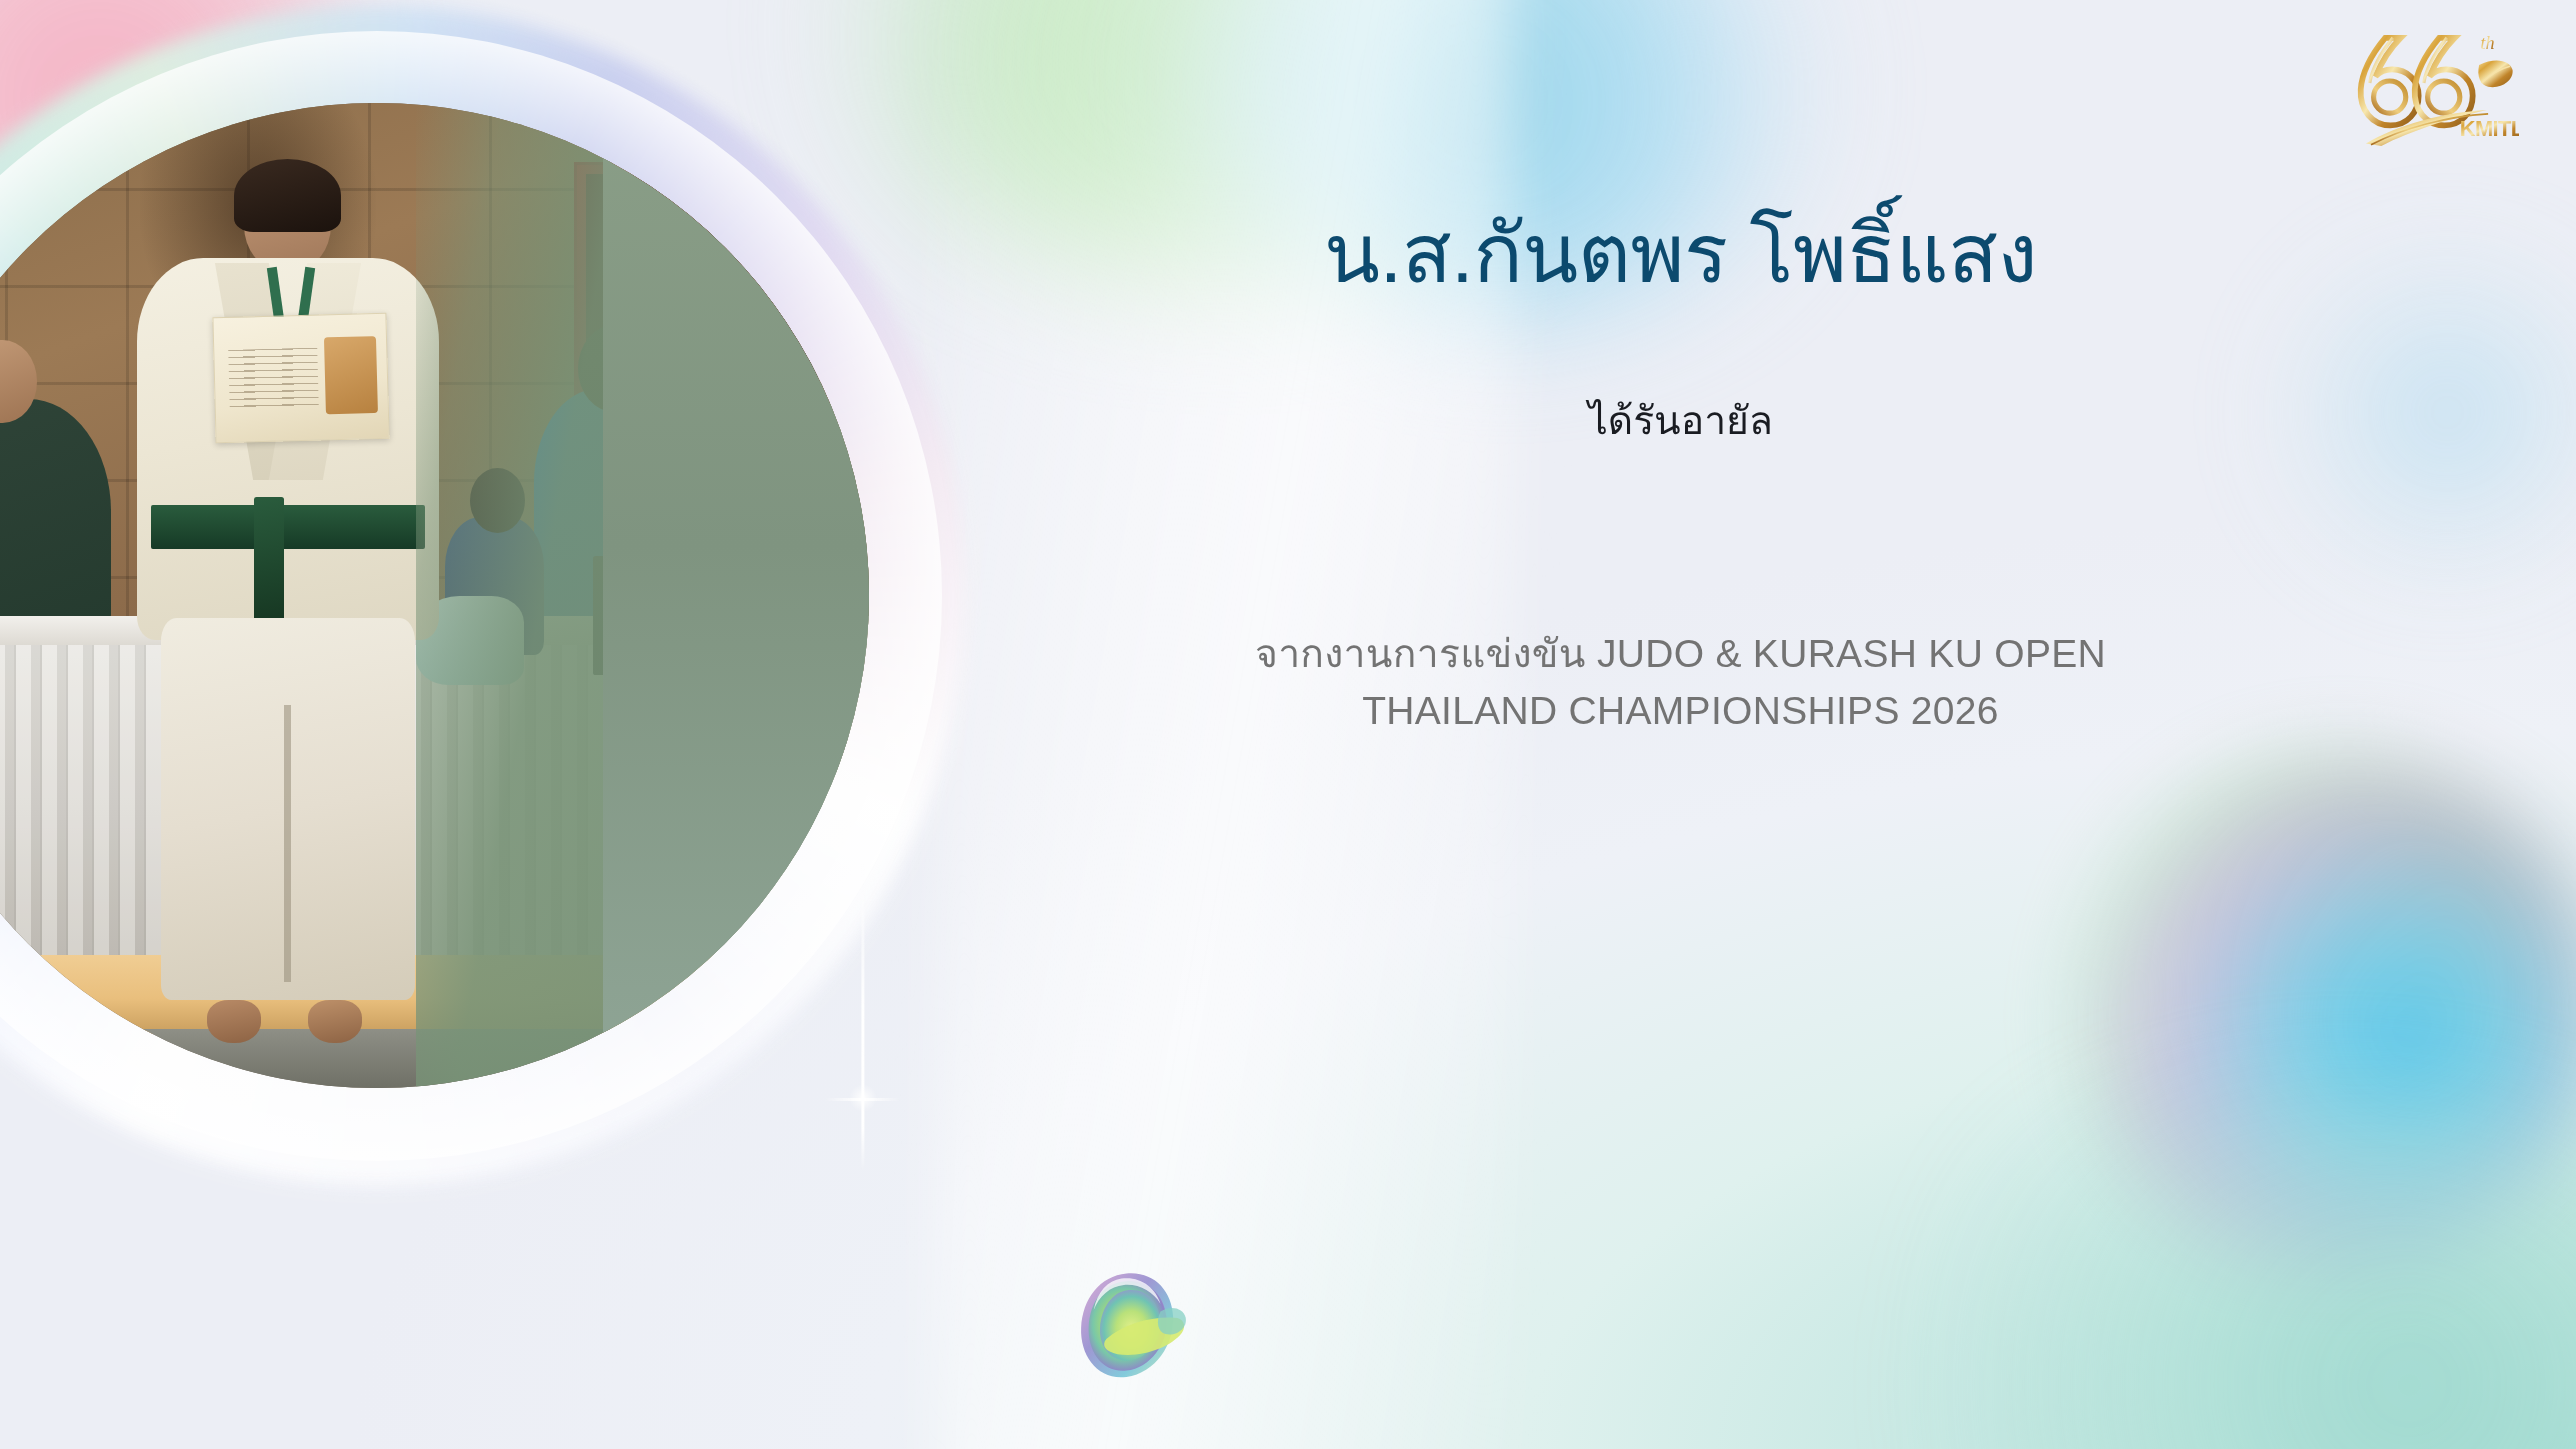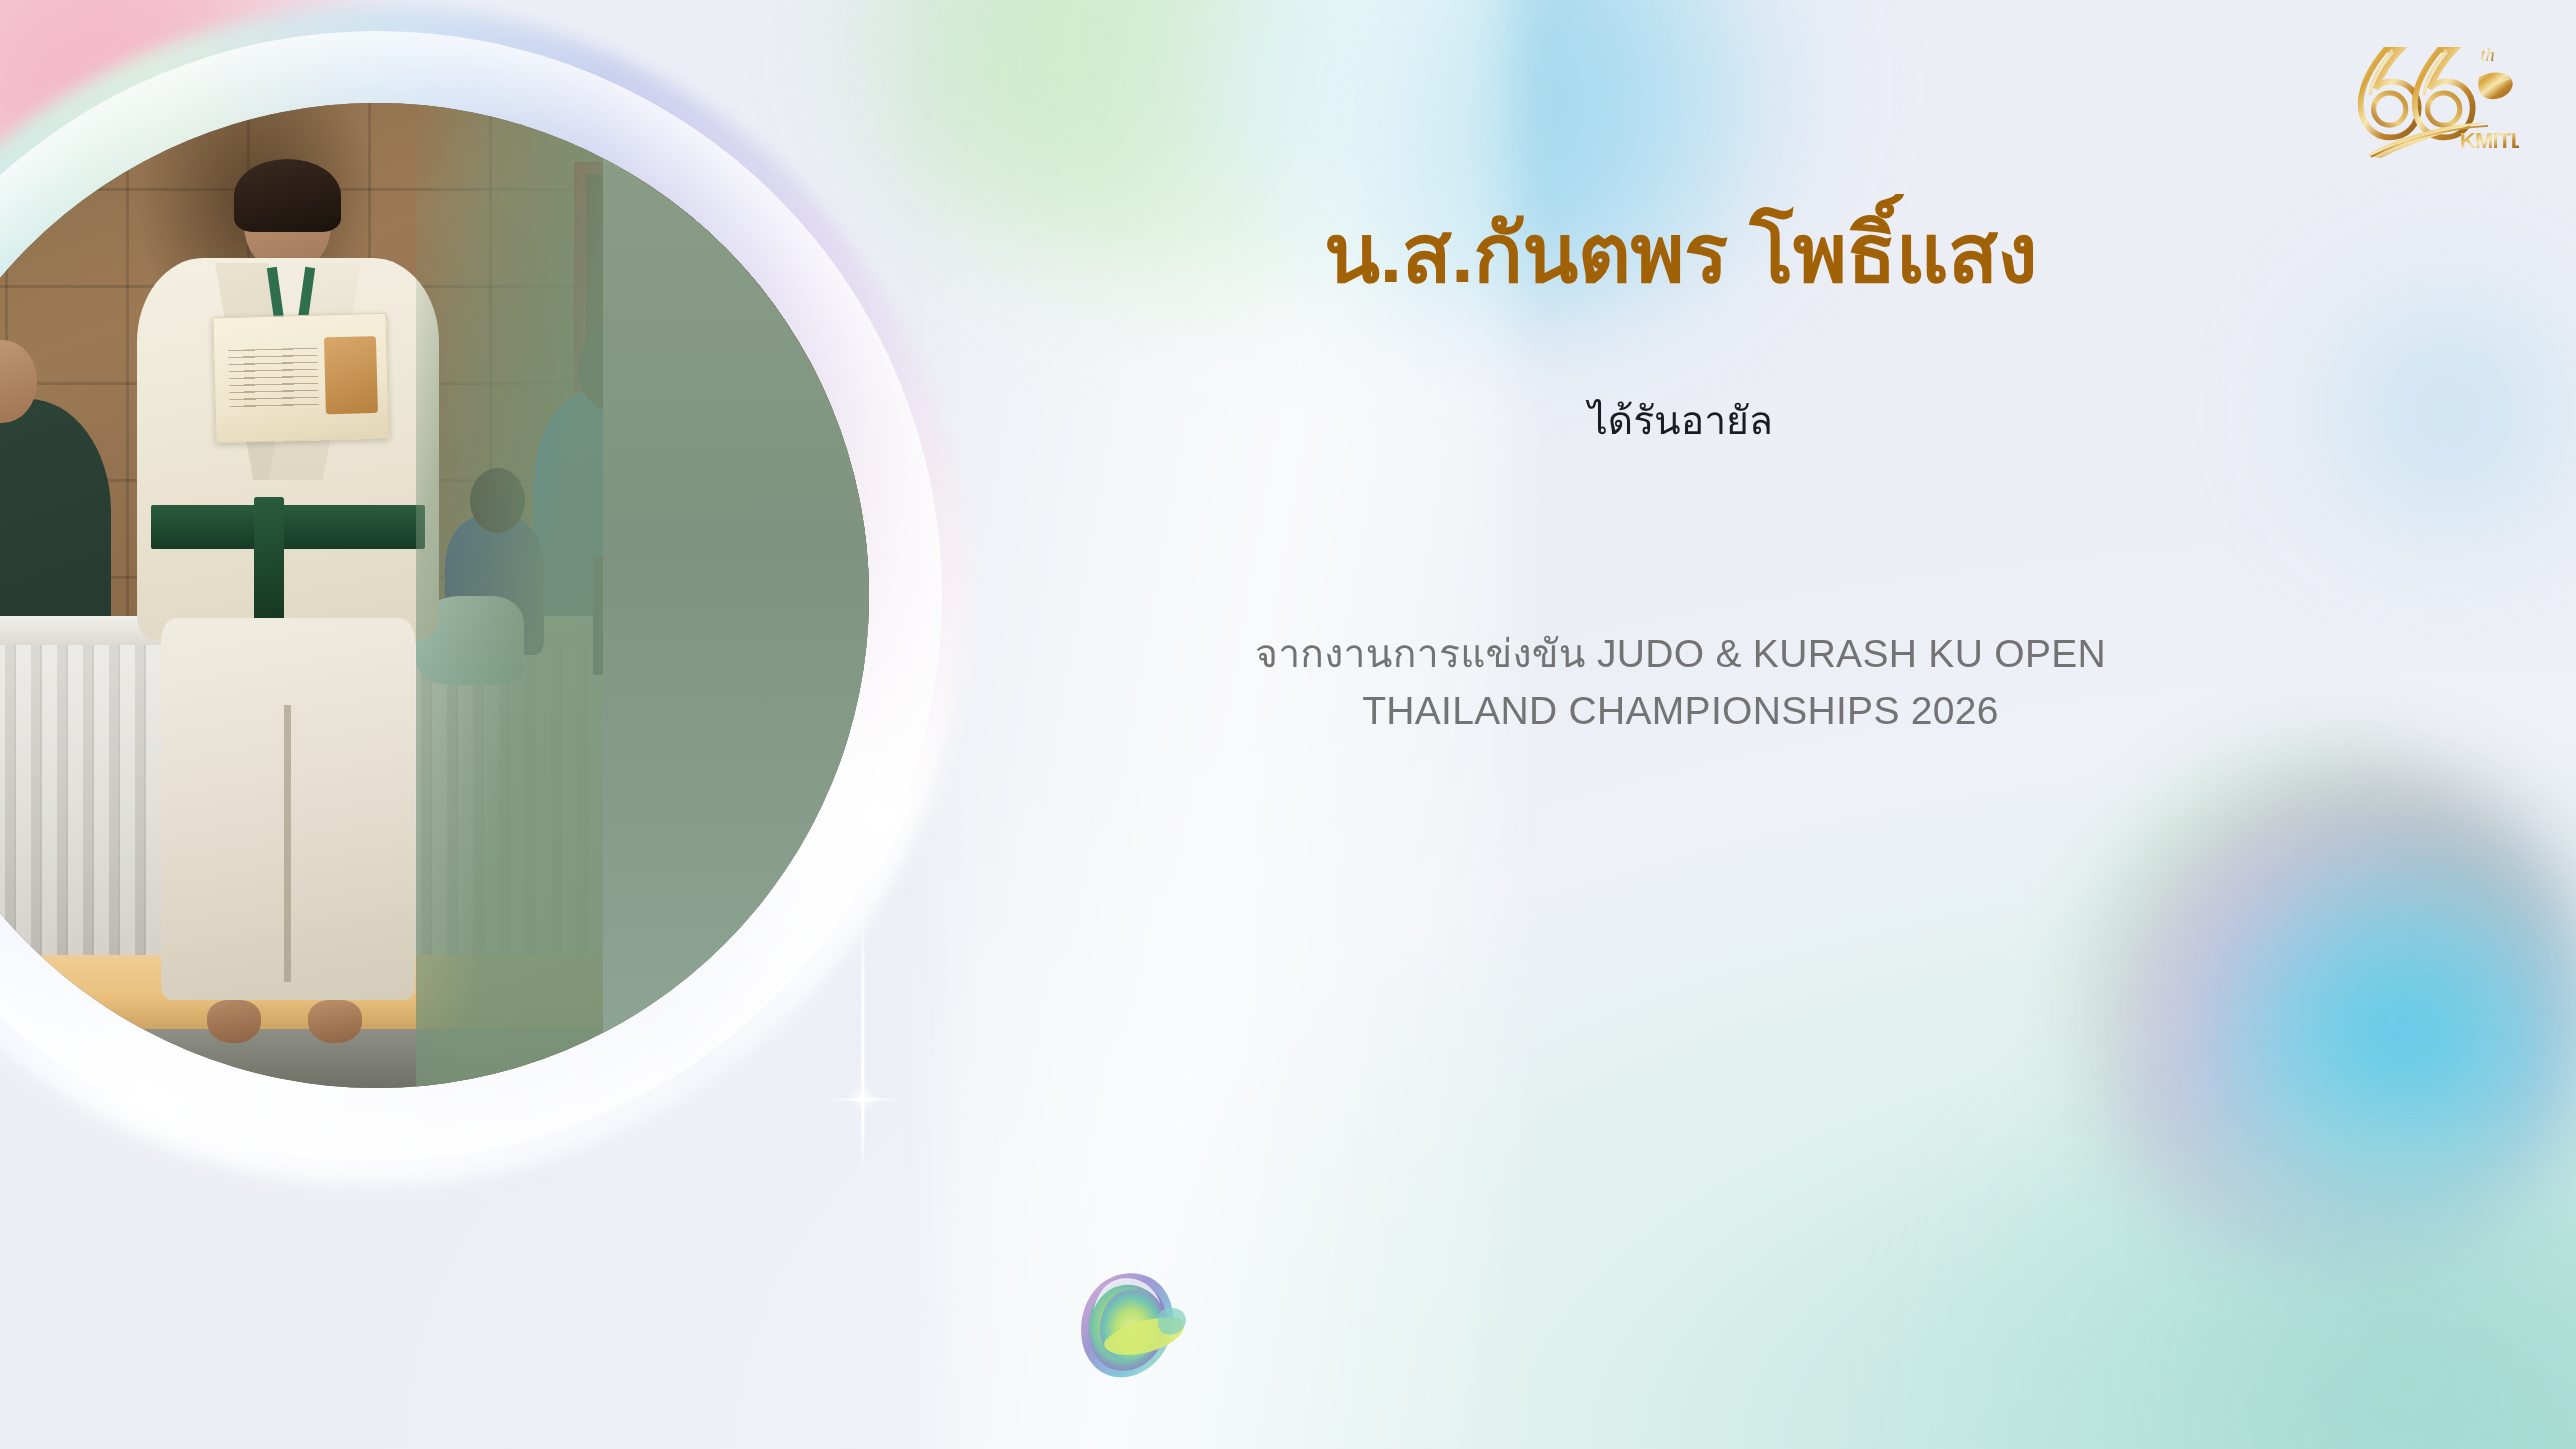--- a/index.html
+++ b/index.html
@@ -199,37 +199,37 @@
   .sp-v{position:absolute;left:50%;top:0;width:3.2px;height:100%;transform:translateX(-50%);
     background:linear-gradient(180deg, rgba(255,255,255,0) 0%, rgba(255,255,255,.95) 46%, #fff 76%, rgba(255,255,255,.95) 86%, rgba(255,255,255,0) 100%);
     filter:blur(0.3px);}
   .sp-h{position:absolute;left:0;top:76%;width:100%;height:3.2px;
     background:linear-gradient(90deg, rgba(255,255,255,0) 0%, #fff 50%, rgba(255,255,255,0) 100%);
     filter:blur(0.3px);}
   .sp-core{position:absolute;left:50%;top:76%;width:28px;height:28px;transform:translate(-50%,-50%);
     background:radial-gradient(circle, rgba(255,255,255,.95) 0%, rgba(255,255,255,.4) 38%, rgba(255,255,255,0) 70%);}
 
   
-  .kmitl{position:absolute;right:57px;top:28px;width:193px;height:148px;}
+  .kmitl{position:absolute;right:57px;top:16px;width:193px;height:148px;}
   .kmitl svg{width:100%;height:100%;display:block;}
 
   
   .fac-logo{position:absolute;left:1066px;top:1262px;width:126px;height:129px;}
   .fac-logo svg{width:100%;height:100%;display:block;}
 
   
   .textcol{
     position:absolute;left:1043px;top:0;width:1275px;height:1449px;
     display:flex;flex-direction:column;align-items:center;
     text-align:center;color:#14161c;
   }
   .t-name{
     margin-top:211px;
-    font-size:82px;font-weight:700;letter-spacing:-0.6px;line-height:1.05;
-    color:#a16207;white-space:nowrap;
+    font-size:82px;font-weight:400;letter-spacing:-0.6px;line-height:1.05;
+    color:#0c4a6e;white-space:nowrap;
   }
   .t-award-label{
     margin-top:103px;
     font-size:39px;font-weight:400;color:#1a1c22;line-height:1.1;
   }
   .t-award{
     margin-top:59px;
     font-size:79px;font-weight:700;color:#5b5bad;line-height:1.05;white-space:nowrap;
   }
   .t-sub{

